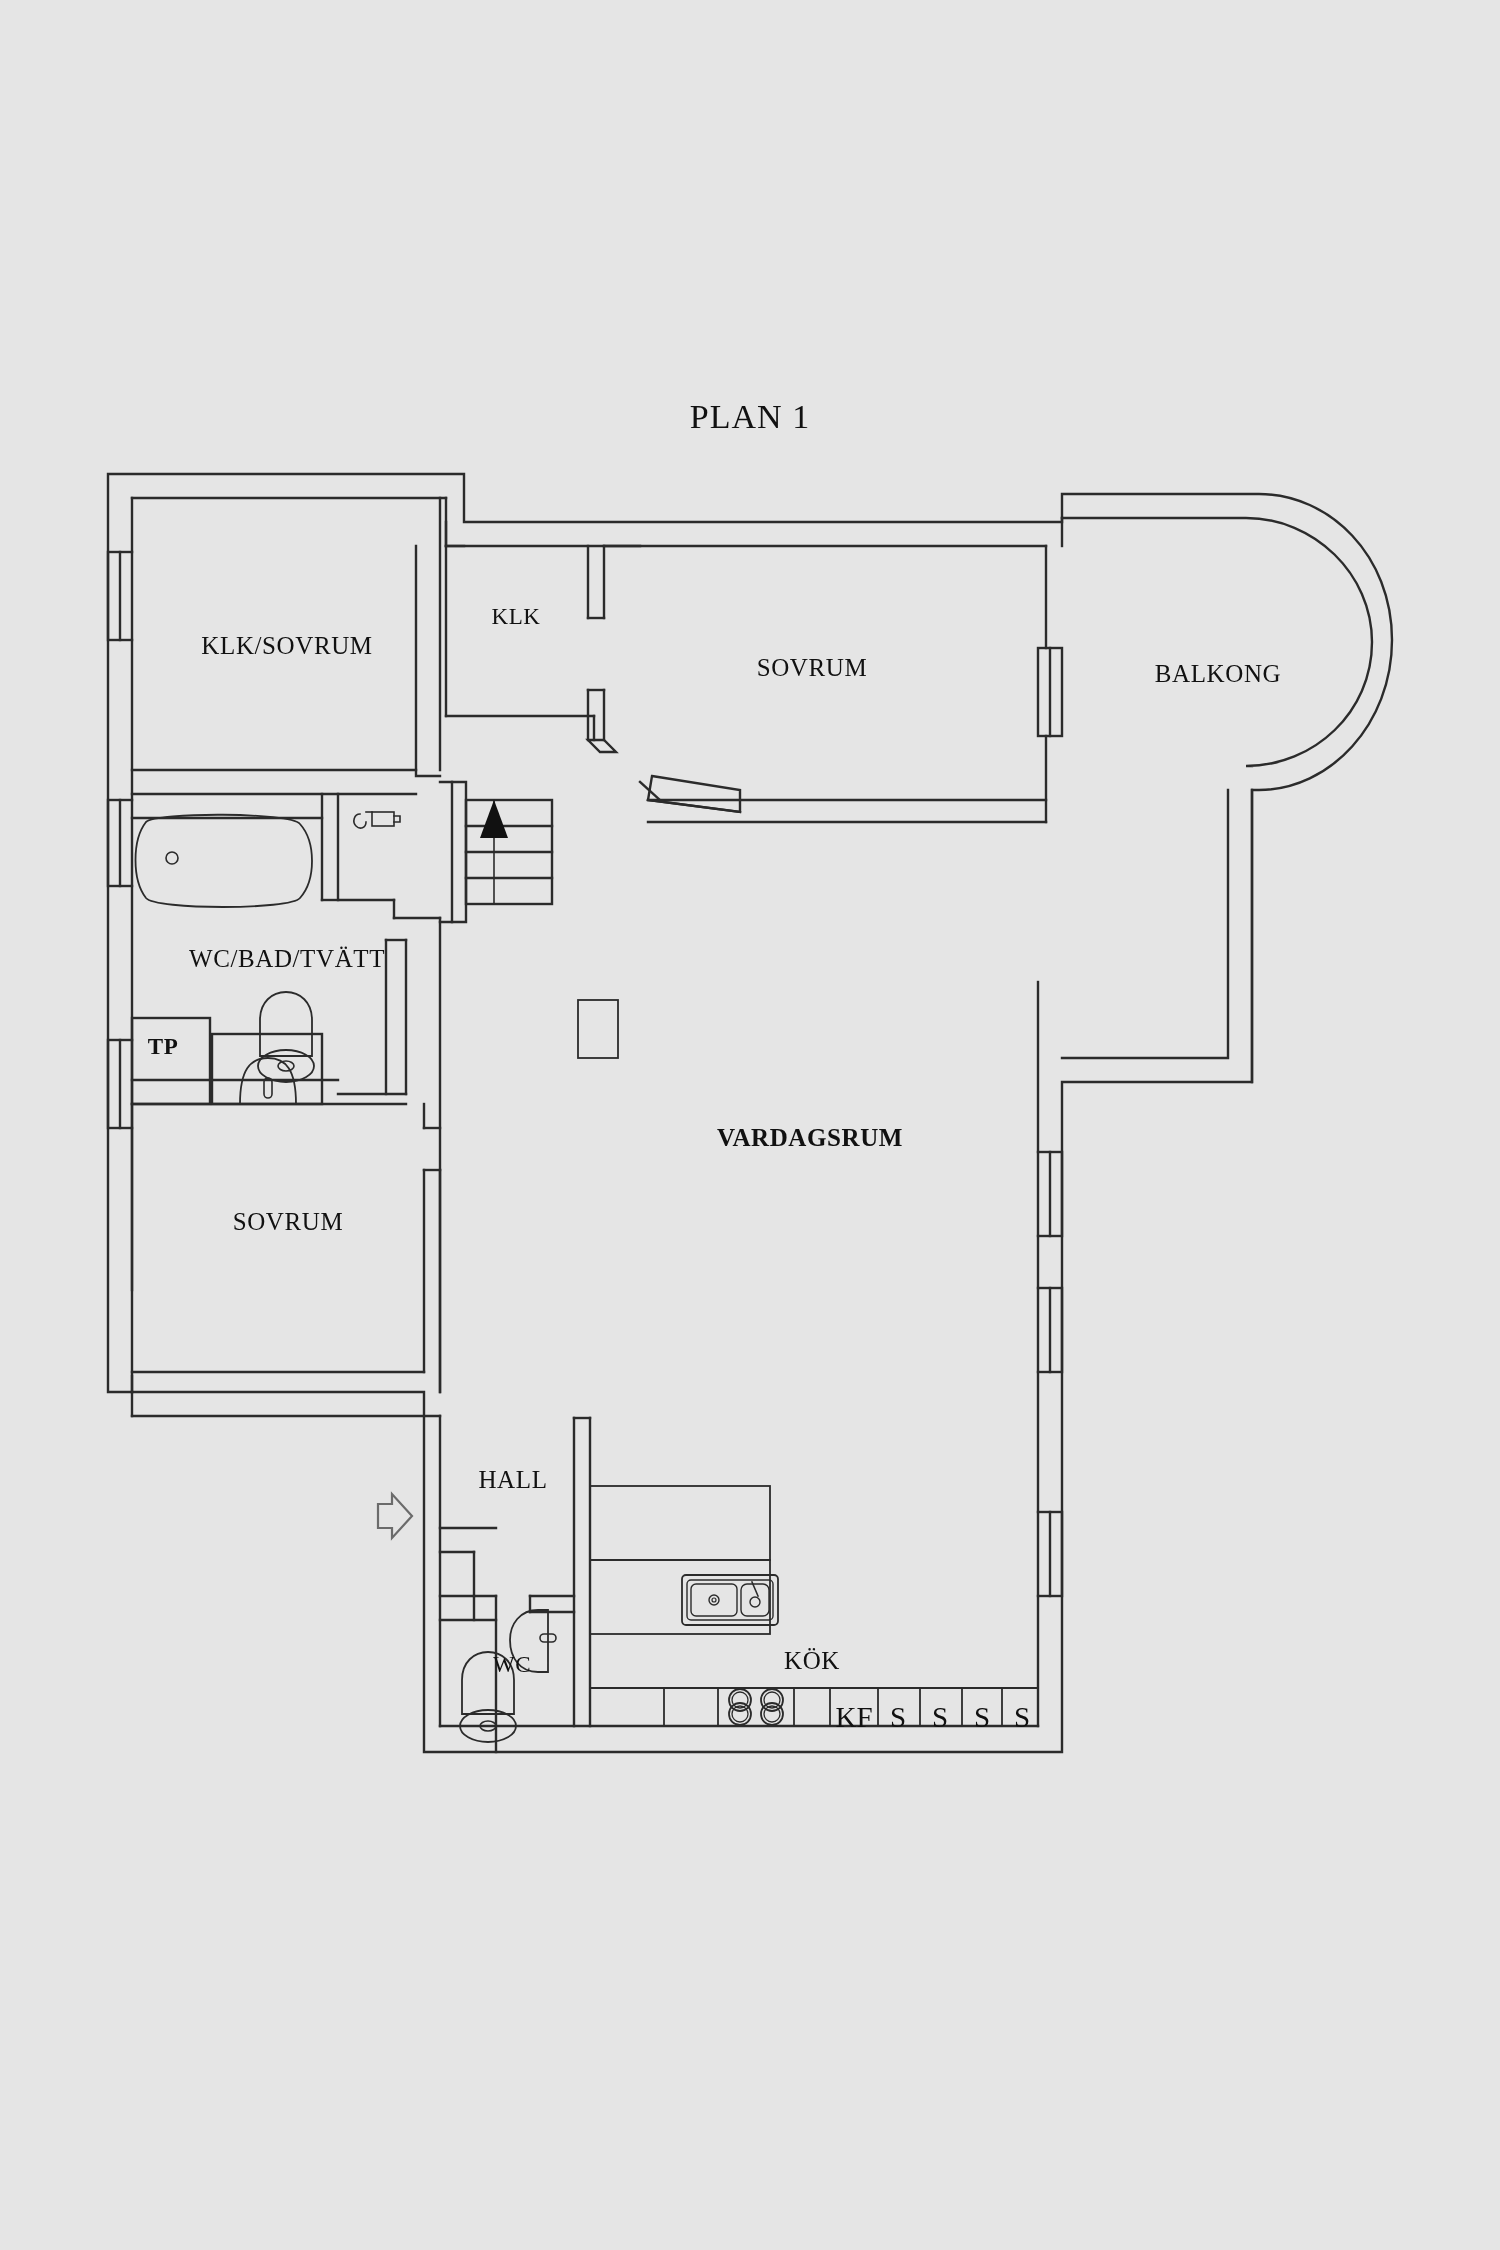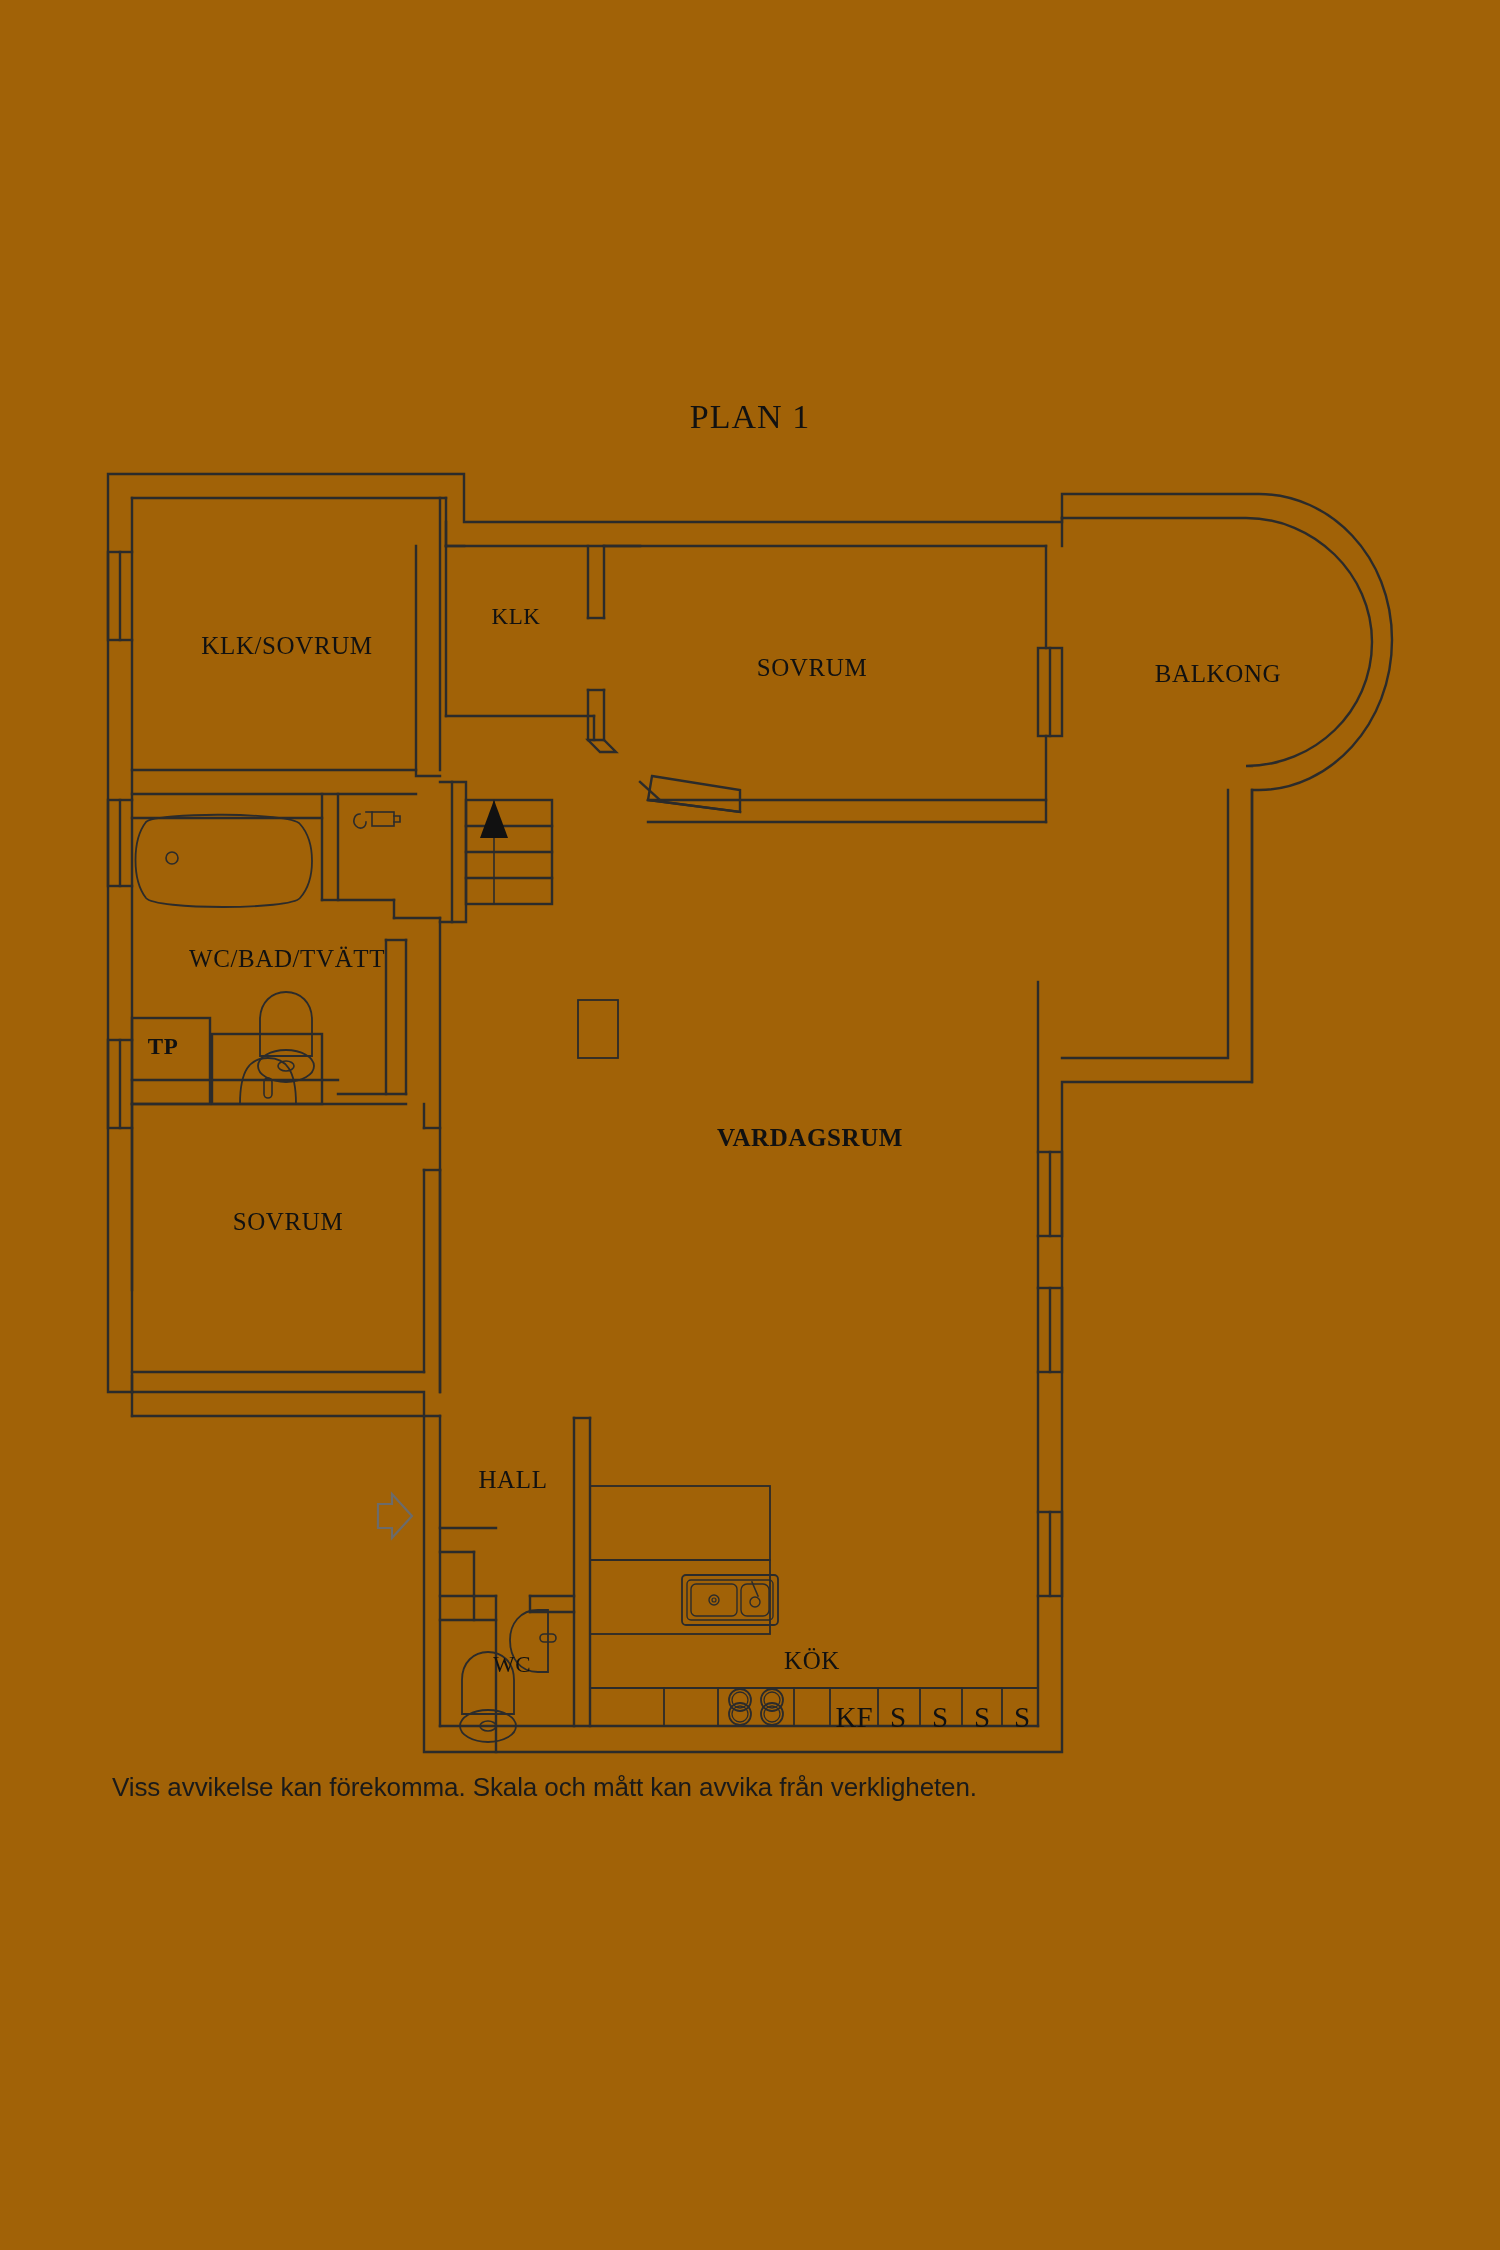--- a/index.html
+++ b/index.html
@@ -4,21 +4,21 @@
 <style>
   html, body {
     margin: 0;
     padding: 0;
     background: #ffffff;
   }
   #page {
     position: relative;
     width: 1500px;
     height: 2250px;
-    background: #a16207;
+    background: #e5e5e5;
     overflow: hidden;
     font-family: "Liberation Serif", serif;
   }
   #plan-title {
     position: absolute;
     left: 0;
     top: 398px;
     width: 1500px;
     text-align: center;
     font-family: "Liberation Serif", serif;
@@ -360,15 +360,14 @@
   <div class="room-label lbl-lg" style="left:513px; top:1480px;">HALL</div>
   <div class="room-label lbl-md" style="left:512px; top:1665px;">WC</div>
   <div class="room-label lbl-lg" style="left:812px; top:1629px;margin-top:32px;">KÖK</div>
 
   <div class="cab-label" style="left:854px; top:1717px;">KF</div>
   <div class="cab-label" style="left:898px; top:1717px;">S</div>
   <div class="cab-label" style="left:940px; top:1717px;">S</div>
   <div class="cab-label" style="left:982px; top:1717px;">S</div>
   <div class="cab-label" style="left:1022px; top:1717px;">S</div>
 
-  <div id="caption">Viss avvikelse kan förekomma. Skala och mått kan avvika från verkligheten.</div>
 
 </div>
 
 </body></html>

